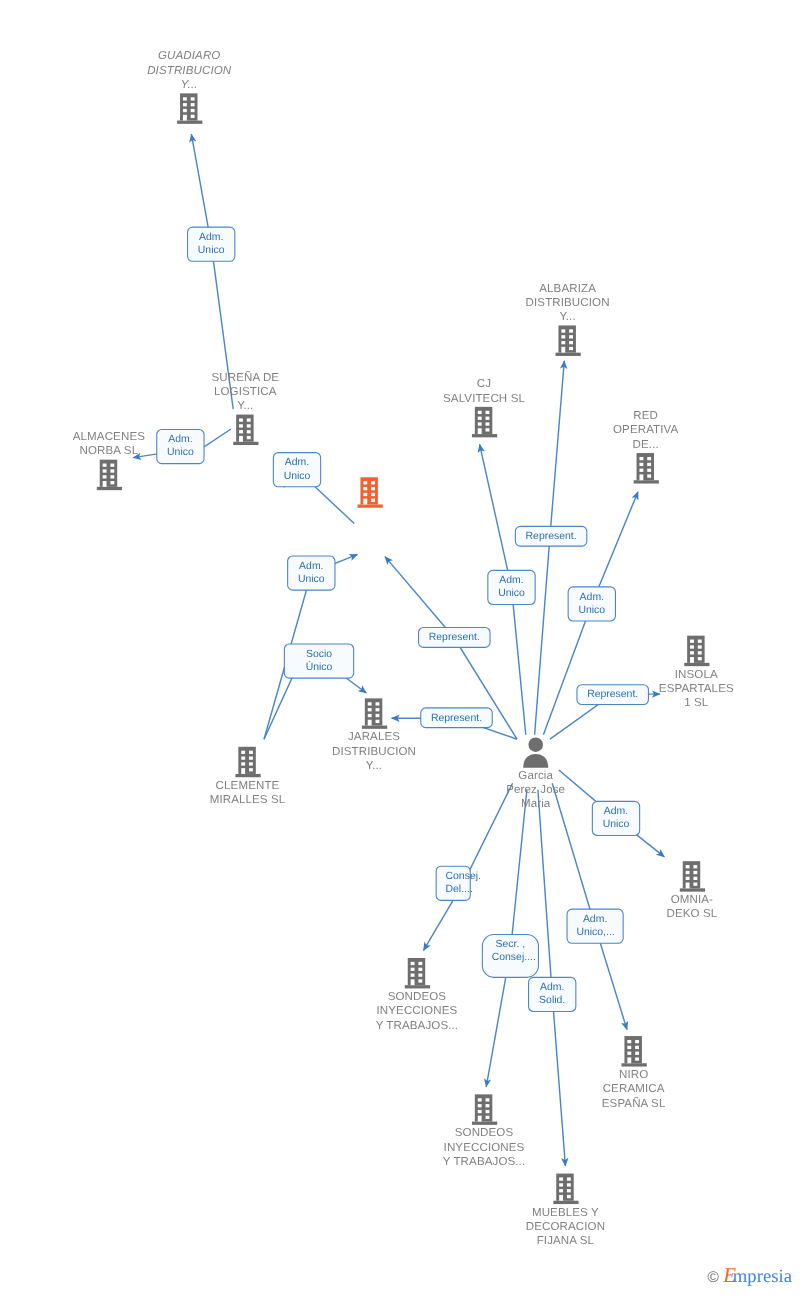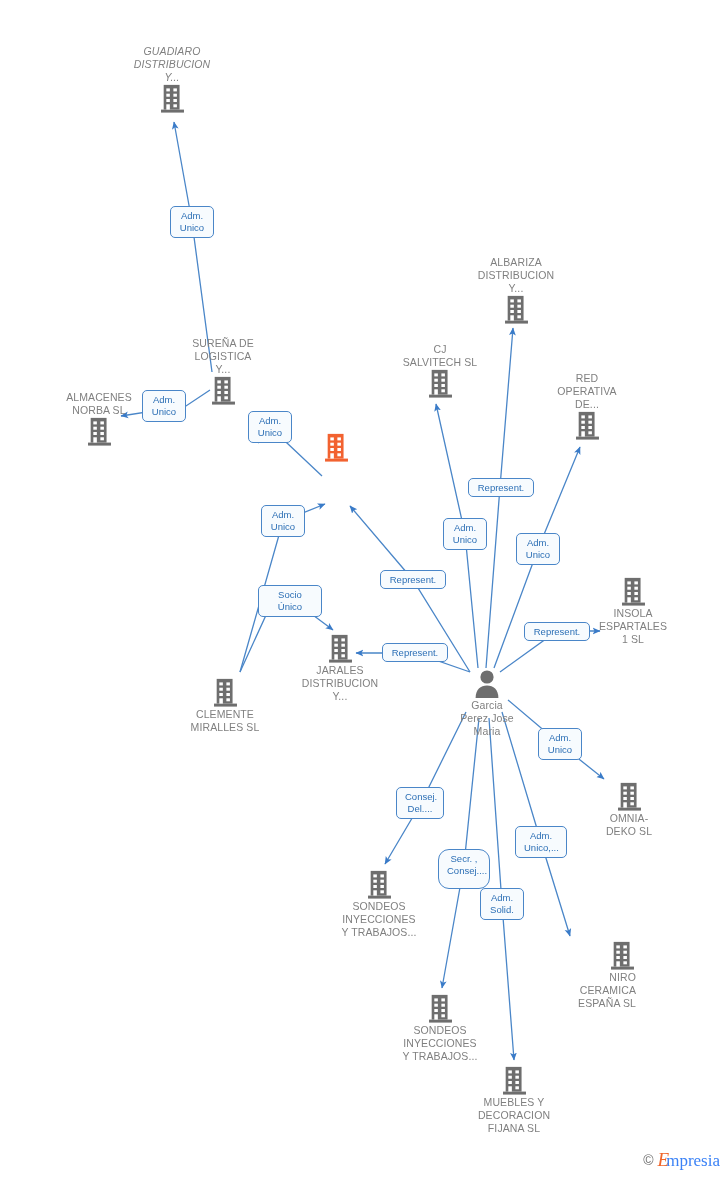--- a/index.html
+++ b/index.html
@@ -322,21 +322,21 @@
             <rect x="16" y="11" width="4" height="3.4" fill="#fff"></rect>
             <rect x="8" y="17" width="4" height="3.4" fill="#fff"></rect>
             <rect x="16" y="17" width="4" height="3.4" fill="#fff"></rect>
             <rect x="8" y="23" width="4" height="6" fill="#fff"></rect>
             <rect x="16" y="23" width="4" height="3.4" fill="#fff"></rect>
           </svg></span>
         <div class="node-label">SONDEOS
 INYECCIONES
 Y TRABAJOS...</div>
       </div>
-      <div class="node" style="left: 576px; top: 941px; text-align: right;">
+      <div class="node" style="left: 576px; top: 941px;">
         <span class="node-icon"><svg width="27" height="30" viewBox="0 0 30 34" xmlns="http://www.w3.org/2000/svg" aria-hidden="true">
             <rect x="5" y="1" width="18" height="28" fill="#6e6e6e"></rect>
             <rect x="2" y="29" width="26" height="3.4" fill="#6e6e6e"></rect>
             <rect x="8" y="5" width="4" height="3.4" fill="#fff"></rect>
             <rect x="16" y="5" width="4" height="3.4" fill="#fff"></rect>
             <rect x="8" y="11" width="4" height="3.4" fill="#fff"></rect>
             <rect x="16" y="11" width="4" height="3.4" fill="#fff"></rect>
             <rect x="8" y="17" width="4" height="3.4" fill="#fff"></rect>
             <rect x="16" y="17" width="4" height="3.4" fill="#fff"></rect>
             <rect x="8" y="23" width="4" height="6" fill="#fff"></rect>
@@ -395,21 +395,21 @@
       <div class="rel-label" style="left: 380px; top: 570px; width: 66px; height: 19px;">Represent.</div>
       <div class="rel-label" style="left: 382px; top: 643px; width: 66px; height: 19px;">Represent.</div>
       <div class="rel-label" style="left: 443px; top: 518px; width: 44px; height: 32px;">Adm.
 Unico</div>
       <div class="rel-label" style="left: 468px; top: 478px; width: 66px; height: 19px;">Represent.</div>
       <div class="rel-label" style="left: 516px; top: 533px; width: 44px; height: 32px;">Adm.
 Unico</div>
       <div class="rel-label" style="left: 524px; top: 622px; width: 66px; height: 19px;">Represent.</div>
       <div class="rel-label" style="left: 538px; top: 728px; width: 44px; height: 32px;">Adm.
 Unico</div>
-      <div class="rel-label" style="left: 396px; top: 787px; width: 48px; height: 32px;">Consej.
+      <div class="rel-label" style="left: 396px; top: 787px; width: 32px; height: 32px;">Consej.
 Del....</div>
       <div class="rel-label" style="left: 438px; top: 849px; width: 52px; height: 40px; border-radius: 11px;">Secr. ,
 Consej....</div>
       <div class="rel-label" style="left: 480px; top: 888px; width: 44px; height: 32px;">Adm.
 Solid.</div>
       <div class="rel-label" style="left: 515px; top: 826px; width: 52px; height: 32px;">Adm.
 Unico,...</div>
     </div>
 
   <div class="watermark">

